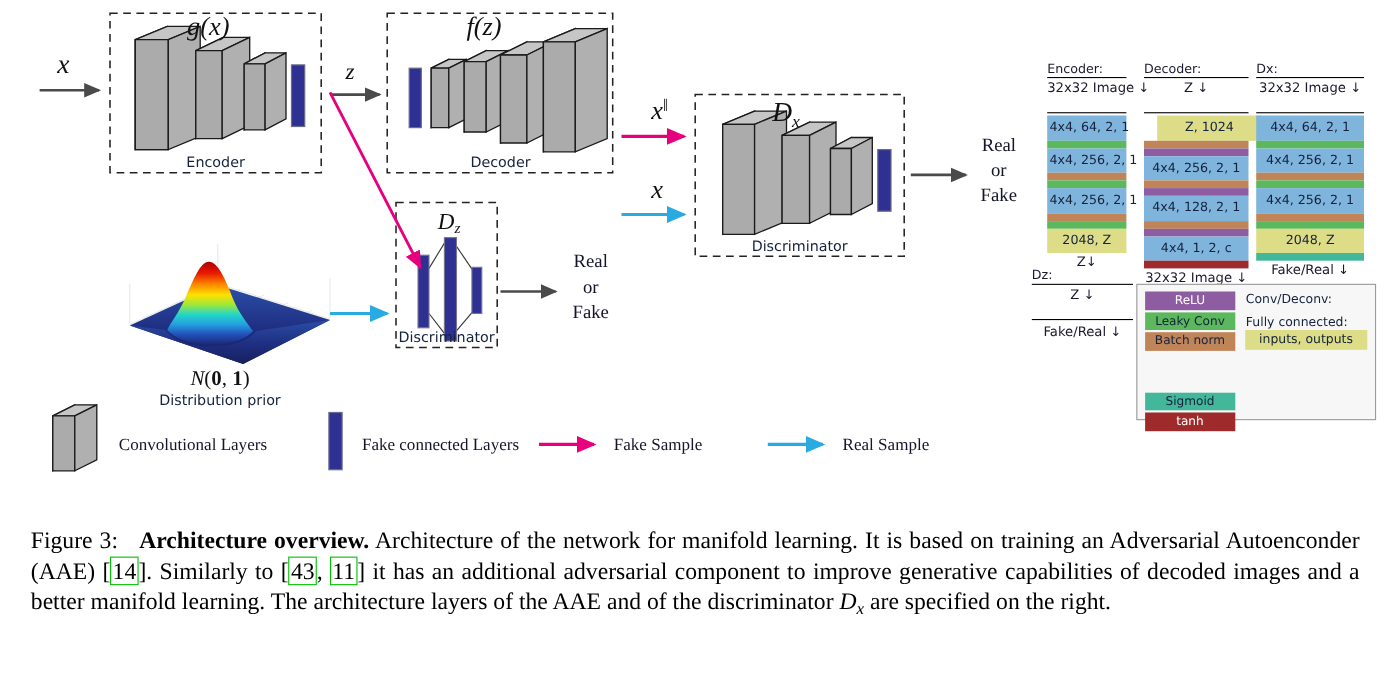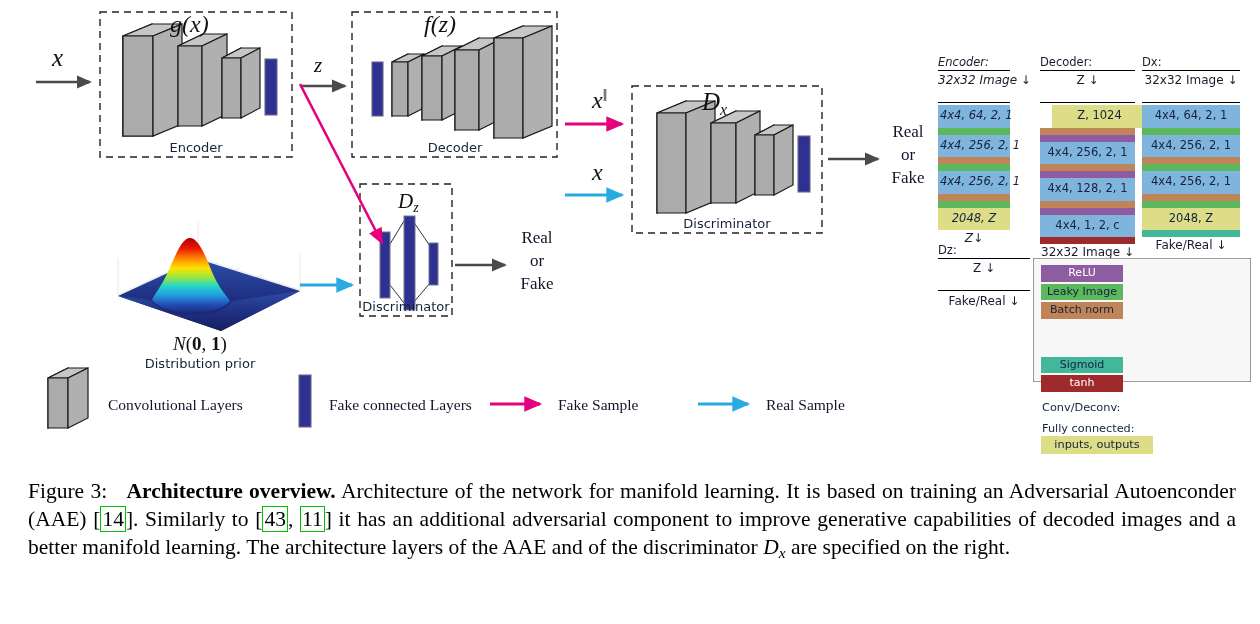--- a/index.html
+++ b/index.html
@@ -36,21 +36,21 @@
   }
   .band.thin { height:7px; }
 
   
   .legend-box {
     position:absolute; left:1033px; top:258px; width:218px; height:124px;
     border:1.5px solid #9a9a9a; background:#f7f7f7;
     font-family:"DejaVu Sans", sans-serif;
     padding:6px 7px;
   }
-  .legend-inner { display:flex; gap:9px;flex-direction:column; }
+  .legend-inner { display:flex; gap:9px; }
   .legend-left { width:82px; display:flex; flex-direction:column; gap:2px; }
   .legend-right { width:112px; }
   .chip {
     font-size:11px; color:#15223d; text-align:center;
     padding:2px 1px 3px 1px; line-height:1.05; white-space:nowrap;
   }
   .chip.white { color:#ffffff; }
   .lg-head { font-size:11.3px; color:#15223d; margin:0 0 1px 1px; white-space:nowrap; }
   .lg-swatch {
     font-size:11.3px; color:#15223d; line-height:1.18;
@@ -305,21 +305,21 @@
 
 <div class="botleg">
   <span class="txt" style="left:108px; top:16px;">Convolutional Layers</span>
   <span class="txt" style="left:329px; top:16px;">Fake connected Layers</span>
   <span class="txt" style="left:558px; top:16px;">Fake Sample</span>
   <span class="txt" style="left:766px; top:16px;">Real Sample</span>
 </div>
 
 <div class="specs">
 
-  <div class="col" id="col-encoder" style="left:8px; top:0px; width:72px;font-style:italic;">
+  <div class="col" id="col-encoder" style="left:22px; top:0px; width:72px;">
     <div class="col-title">Encoder:</div>
     <div class="io-line">32x32 Image ↓</div>
     <div class="stack">
           <div class="band label" style="background: rgb(127, 180, 221);">4x4, 64, 2, 1</div>
           <div class="band thin" style="background: rgb(92, 184, 92);"></div>
           <div class="band label" style="background: rgb(127, 180, 221);">4x4, 256, 2, 1</div>
           <div class="band thin" style="background: rgb(192, 132, 89);"></div>
           <div class="band thin" style="background: rgb(92, 184, 92);"></div>
           <div class="band label" style="background: rgb(127, 180, 221);">4x4, 256, 2, 1</div>
           <div class="band thin" style="background: rgb(192, 132, 89);"></div>
@@ -370,21 +370,21 @@
           <div class="band thin" style="background: rgb(67, 183, 154);"></div>
         </div>
     <div class="io-line nb">Fake/Real ↓</div>
   </div>
 </div>
 
 <div class="legend-box">
   <div class="legend-inner">
     <div class="legend-left" id="legend-activations">
           <div class="chip white" style="background: rgb(142, 92, 160);">ReLU</div>
-          <div class="chip" style="background: rgb(92, 184, 92);">Leaky Image</div>
+          <div class="chip" style="background: rgb(92, 184, 92);">Leaky Conv</div>
           <div class="chip" style="background: rgb(192, 132, 89);">Batch norm</div>
           <div class="chip" style="background: rgb(67, 183, 154); margin-top: 36px;">Sigmoid</div>
           <div class="chip white" style="background: rgb(158, 42, 43);">tanh</div>
         </div>
     <div class="legend-right">
       <div class="lg-head">Conv/Deconv:</div>
       <div class="lg-gap"></div>
       <div class="lg-head">Fully connected:</div>
       <div class="lg-swatch" id="lg-fc" style="background: rgb(220, 221, 134);">inputs, outputs</div>
     </div>

